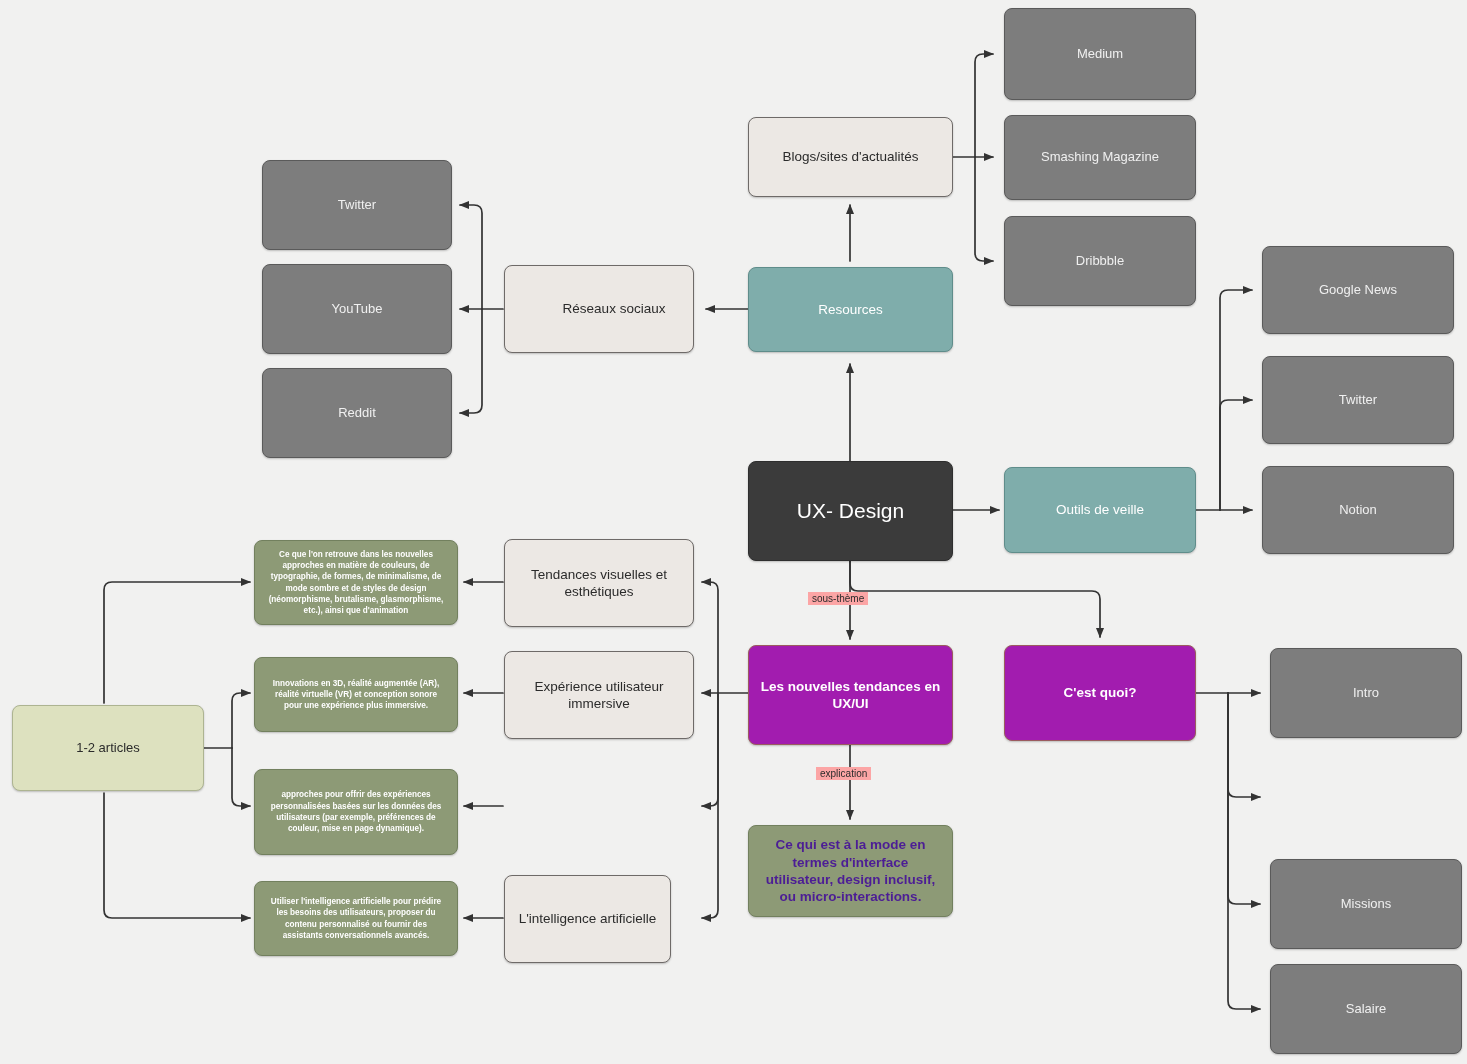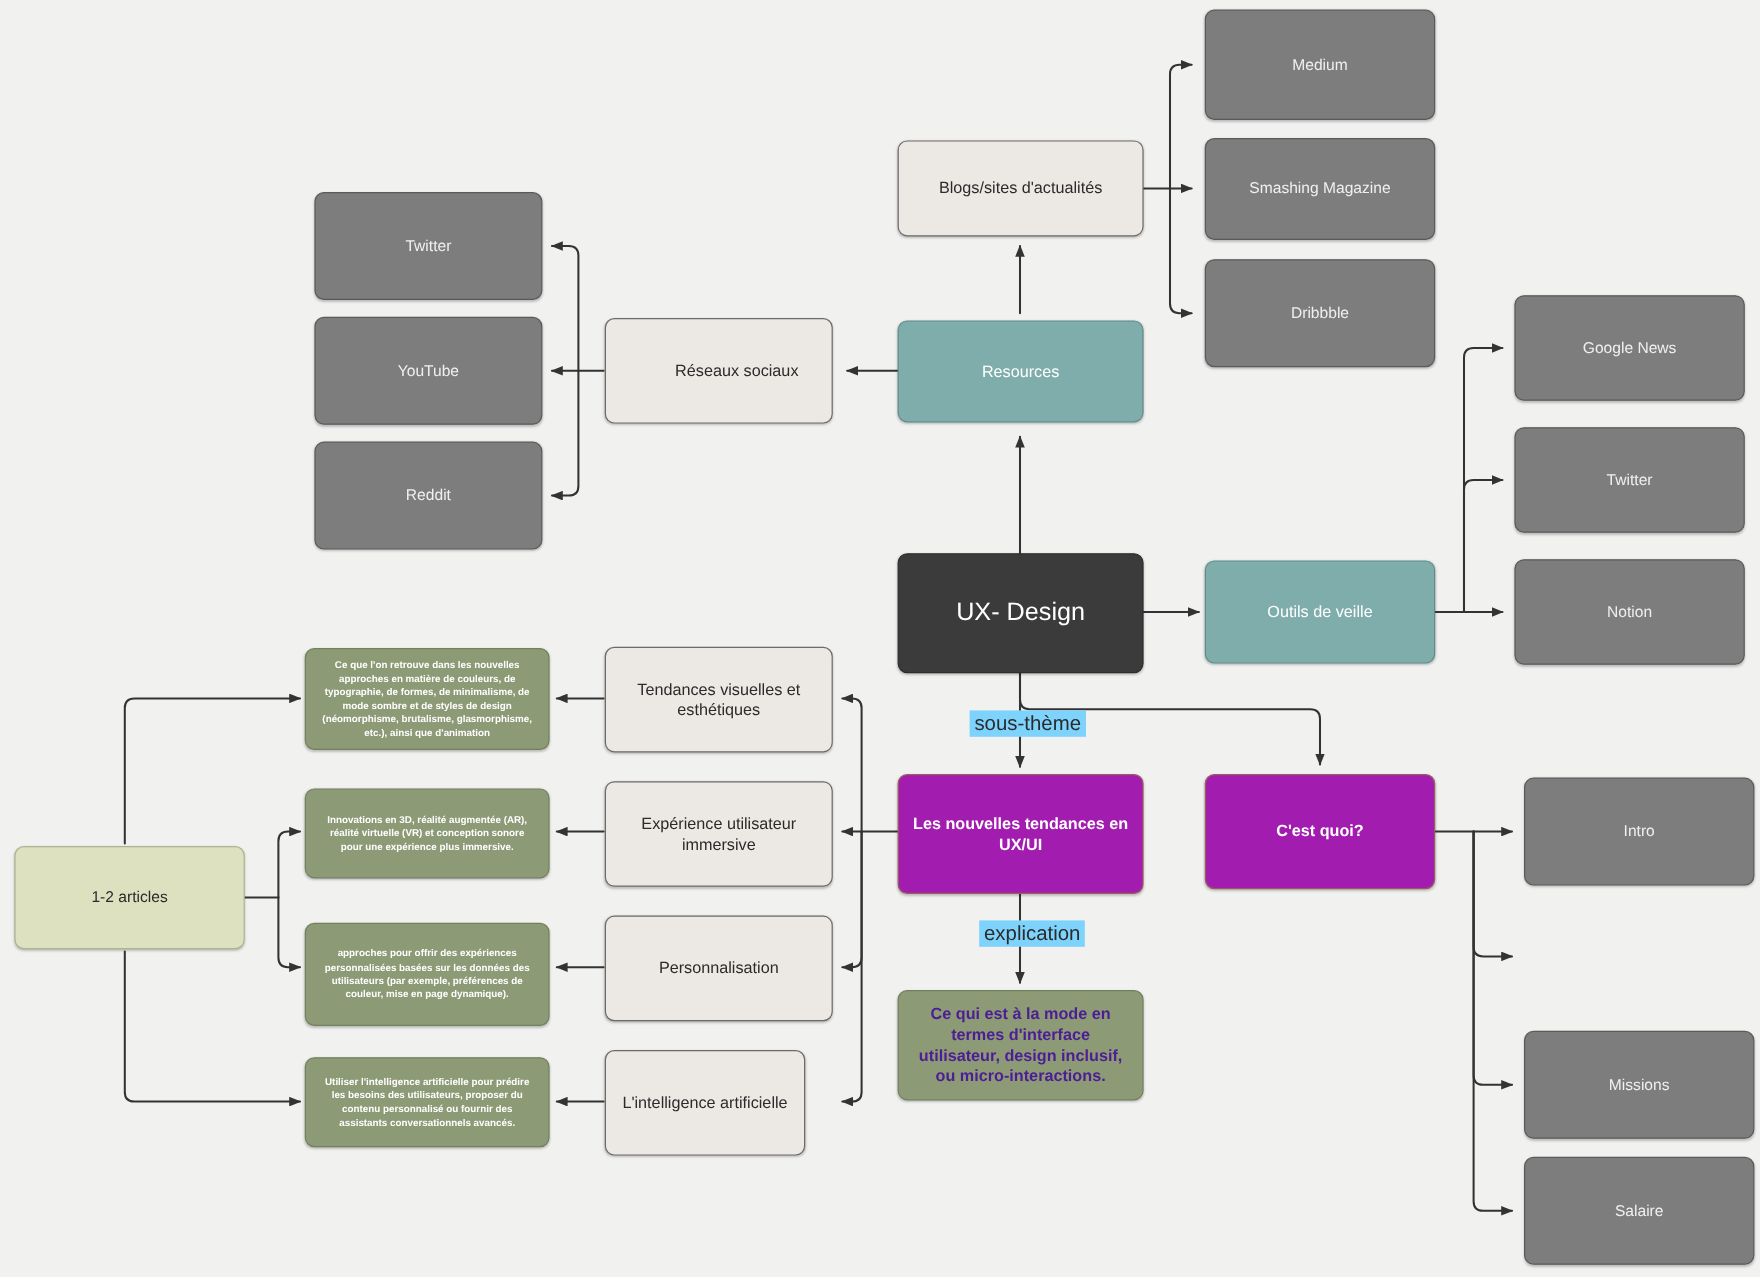--- a/index.html
+++ b/index.html
@@ -26,23 +26,23 @@
   .n-dark{background:#3b3b3b;color:#ffffff;font-size:21px;border-color:#2e2e2e;}
   .n-gray{background:#7d7d7d;color:#f0f0f0;font-size:13px;border-color:#5a5a5a;}
   .n-cream{background:#ece8e4;color:#2b2b2b;font-size:13.5px;border-color:#6e6a68;}
   .n-teal{background:#7fadab;color:#ffffff;font-size:13.5px;border-color:#5f8d8b;}
   .n-red{background:#a21caf;color:#ffffff;font-size:13.5px;font-weight:bold;border-color:#9b5b5f;}
   .n-sage{background:#8d9a76;color:#4c1d95;font-size:13.5px;font-weight:bold;border-color:#72805e;}
   .n-sage-sm{background:#8d9a76;color:#ffffff;font-size:8.2px;font-weight:bold;border-color:#72805e;line-height:1.38;}
   .n-lime{background:#dde1bf;color:#2b2b2b;font-size:13px;border-color:#adb491;}
   .edge-label{
     position:absolute;
-    font-size:17px;
+    font-size:10px;
     color:#2b2b2b;
-    background:#7dd3fc;
+    background:#fca5a5;
     padding:1px 4px;
     white-space:nowrap;
   }
 </style>
 </head>
 <body>
 
 <div id="canvas">
 
   <svg class="edges" viewBox="0 0 1467 1064">
@@ -178,23 +178,20 @@
   <div class="node n-sage" style="left:748px;top:825px;width:205px;height:92px;">
     <span>Ce qui est à la mode en termes d'interface utilisateur, design inclusif, ou micro-interactions.</span>
   </div>
 
   <div class="node n-cream" style="left:504px;top:539px;width:190px;height:88px;">
     <span>Tendances visuelles et esthétiques</span>
   </div>
   <div class="node n-cream" style="left:504px;top:651px;width:190px;height:88px;">
     <span>Expérience utilisateur immersive</span>
   </div>
-  <div class="node n-cream" style="left:504px;top:763px;width:190px;height:88px;">
-    <span>Personnalisation</span>
-  </div>
   <div class="node n-cream" style="left:504px;top:875px;width:167px;height:88px;">
     <span>L'intelligence artificielle</span>
   </div>
 
   <div class="node n-sage-sm" style="left:254px;top:540px;width:204px;height:85px;">
     <span>Ce que l'on retrouve dans les nouvelles approches en matière de couleurs, de typographie, de formes, de minimalisme, de mode sombre et de styles de design (néomorphisme, brutalisme, glasmorphisme, etc.), ainsi que d'animation</span>
   </div>
   <div class="node n-sage-sm" style="left:254px;top:657px;width:204px;height:75px;">
     <span>Innovations en 3D, réalité augmentée (AR), réalité virtuelle (VR) et conception sonore pour une expérience plus immersive.</span>
   </div>

